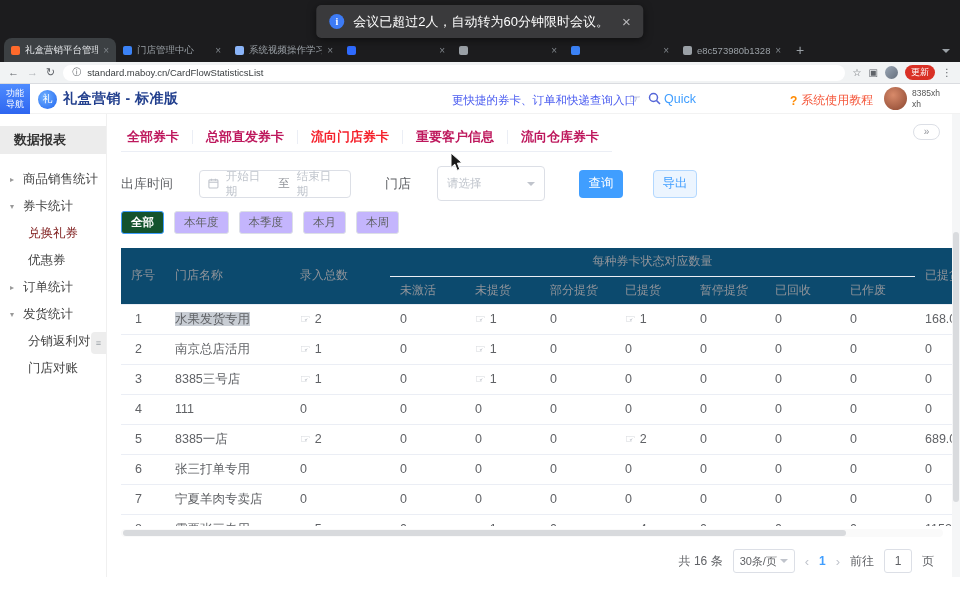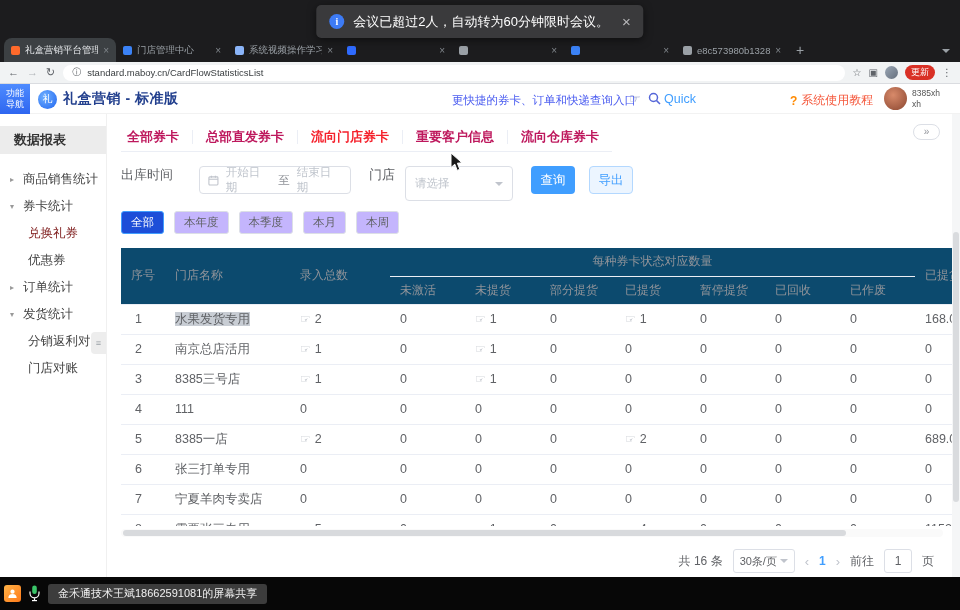--- a/index.html
+++ b/index.html
@@ -57,32 +57,32 @@
   .sb-handle{position:absolute;right:0;top:218px;width:15px;height:22px;background:#ededed;border-radius:4px 0 0 4px;display:flex;align-items:center;justify-content:center;color:#9aa0a6;font-size:9px;}
 
   .main{flex:1;position:relative;padding:8px 0 0 14px;overflow:hidden;}
 
   .ctabs{display:flex;align-items:center;height:30px;width:fit-content;border-bottom:1px solid #ebeef5;}
   .ctab{padding:0 13px;font-size:13px;font-weight:700;color:#be185d;border-left:1px solid #ebeef5;line-height:14px;}
   .ctab:first-child{border-left:none;padding-left:6px;}
   .ctab.active{color:#f5222d;}
   .collapse-pill{position:absolute;right:20px;top:10px;width:27px;height:16px;border:1px solid #dcdfe6;border-radius:9px;color:#909399;font-size:10px;line-height:14px;text-align:center;background:#fff;}
 
-  .filters{margin-top:14px;display:flex;font-size:13px;color:#606266;}
-  .range-input{margin-left:26px;width:152px;height:28px;border:1px solid #dcdfe6;border-radius:4px;display:flex;align-items:center;gap:7px;padding:0 8px;font-size:11.5px;color:#bfc4cc;}
+  .filters{margin-top:14px;display:flex;align-items:center;font-size:13px;color:#606266;gap:16px;}
+  .range-input{margin-left:10px;width:152px;height:28px;border:1px solid #dcdfe6;border-radius:4px;display:flex;align-items:center;gap:7px;padding:0 8px;font-size:11.5px;color:#bfc4cc;}
   .range-sep{color:#909399;}
   .store-label{margin-left:18px;}
   .select-box{margin-left:10px;width:108px;height:35px;border:1px solid #dcdfe6;border-radius:4px;display:flex;align-items:center;justify-content:space-between;padding:0 9px;font-size:11.5px;color:#bfc4cc;background:#fff;}
   .caret-dn{width:0;height:0;border-left:4px solid transparent;border-right:4px solid transparent;border-top:4px solid #c0c4cc;}
   .btn-search{margin-left:18px;width:44px;height:28px;background:#409eff;border:none;border-radius:4px;color:#fff;font-size:12.5px;}
   .btn-export{margin-left:14px;width:44px;height:28px;background:#ecf5ff;border:1px solid #b3d8ff;border-radius:4px;color:#409eff;font-size:12.5px;}
 
   .quick-ranges{margin-top:10px;display:flex;gap:10px;}
   .qr-btn{height:23px;padding:0 9px;font-size:11.5px;border-radius:3px;border:1px solid #dcdfe6;background:#c4b5fd;color:#606266;}
-  .qr-btn.active{background:#1d4ed8;border-color:#409eff;color:#fff;}
+  .qr-btn.active{background:#14532d;border-color:#409eff;color:#fff;font-weight:bold;}
 
   .table-wrap{margin-top:14px;height:278px;overflow:hidden;}
   table{border-collapse:collapse;table-layout:fixed;width:879px;}
   th{height:28px;background:#0c4a6e;border-bottom:1px solid #ebeef5;font-size:12px;font-weight:500;color:#909399;text-align:left;padding-left:10px;white-space:nowrap;overflow:hidden;}
   th.group{text-align:center;padding-left:0;}
   td{height:30px;border-bottom:1px solid #ebeef5;font-size:12.5px;color:#606266;padding-left:10px;white-space:nowrap;overflow:hidden;}
   td.idx{padding-left:14px;}
   .hand{color:#b1b6bf;font-size:12px;margin-right:4px;}
   .name.selected{background:#c8cdd4;}
   .hscroll{width:822px;height:8px;background:#fafafa;border-radius:4px;margin-top:3px;position:relative;}
@@ -444,33 +444,18 @@
         <input class="goto-input" value="1" style="">
         <span>页</span>
       </div>
     </main>
 
     <div class="vscroll">
         <div class="vscroll-thumb"></div>
       </div>
   </div>
 
-  <div class="bottom-bar">
-    <span class="share-app-ic">
-      <svg width="11" height="11" viewBox="0 0 12 12">
-          <circle cx="6" cy="4" r="2.3" fill="#fff"></circle>
-          <path d="M1.5 11 a4.5 4.5 0 0 1 9 0 Z" fill="#fff"></path>
-        </svg>
-    </span>
-    <svg width="11" height="17" viewBox="0 0 11 17">
-        <rect x="3.2" y="0.5" width="4.6" height="8.5" rx="2.3" fill="#3ac569"></rect>
-        <path d="M1 6.5 v1.8 a4.5 4.5 0 0 0 9 0 V6.5" stroke="#fff" fill="none" stroke-width="1.2"></path>
-        <line x1="5.5" y1="13.2" x2="5.5" y2="15.2" stroke="#fff" stroke-width="1.2"></line>
-        <line x1="3" y1="15.6" x2="8" y2="15.6" stroke="#fff" stroke-width="1.2"></line>
-      </svg>
-    <span class="share-pill">金禾通技术王斌18662591081的屏幕共享</span>
-  </div>
 
   <svg class="cursor" width="13" height="20" viewBox="0 0 13 20">
     <path d="M1 1 L1 15.5 L4.8 12.2 L7.2 18.4 L9.8 17.3 L7.4 11.2 L12 10.8 Z" fill="#1a1a1a" stroke="#fff" stroke-width="1"></path>
   </svg>
 
 </div>
 
 </body></html>

